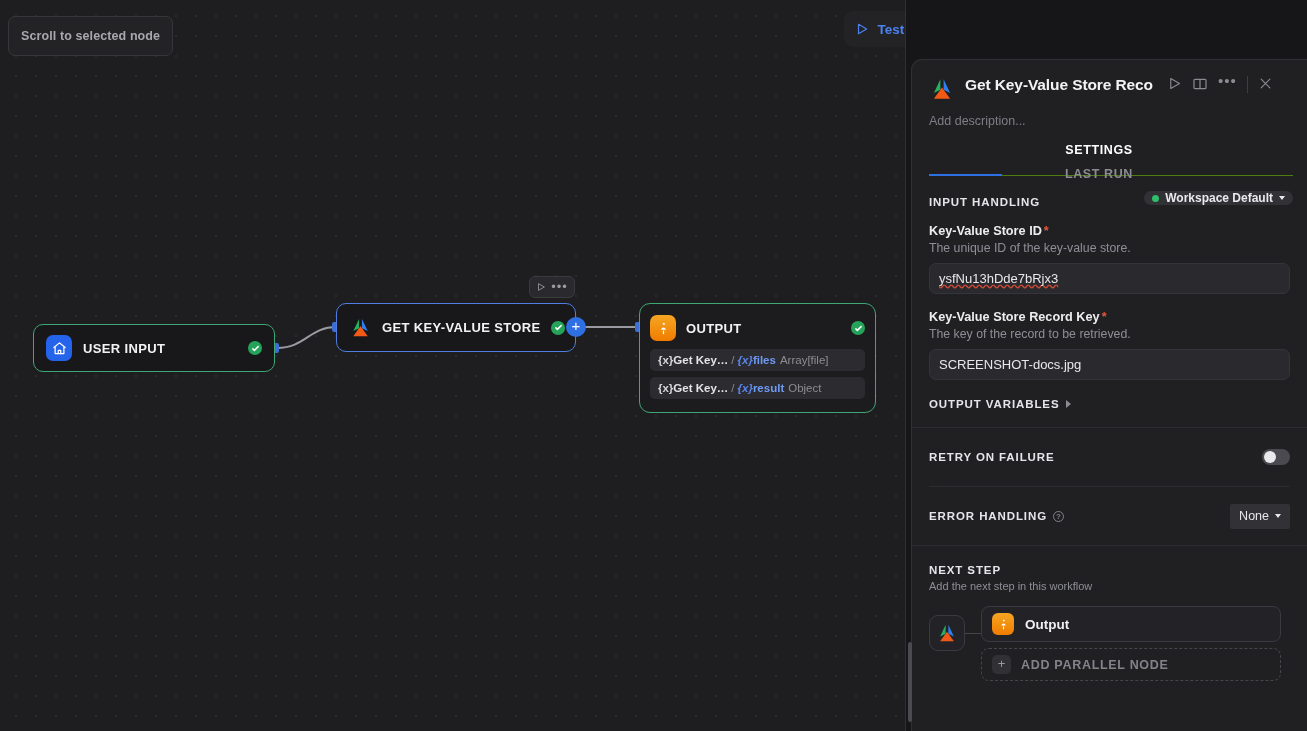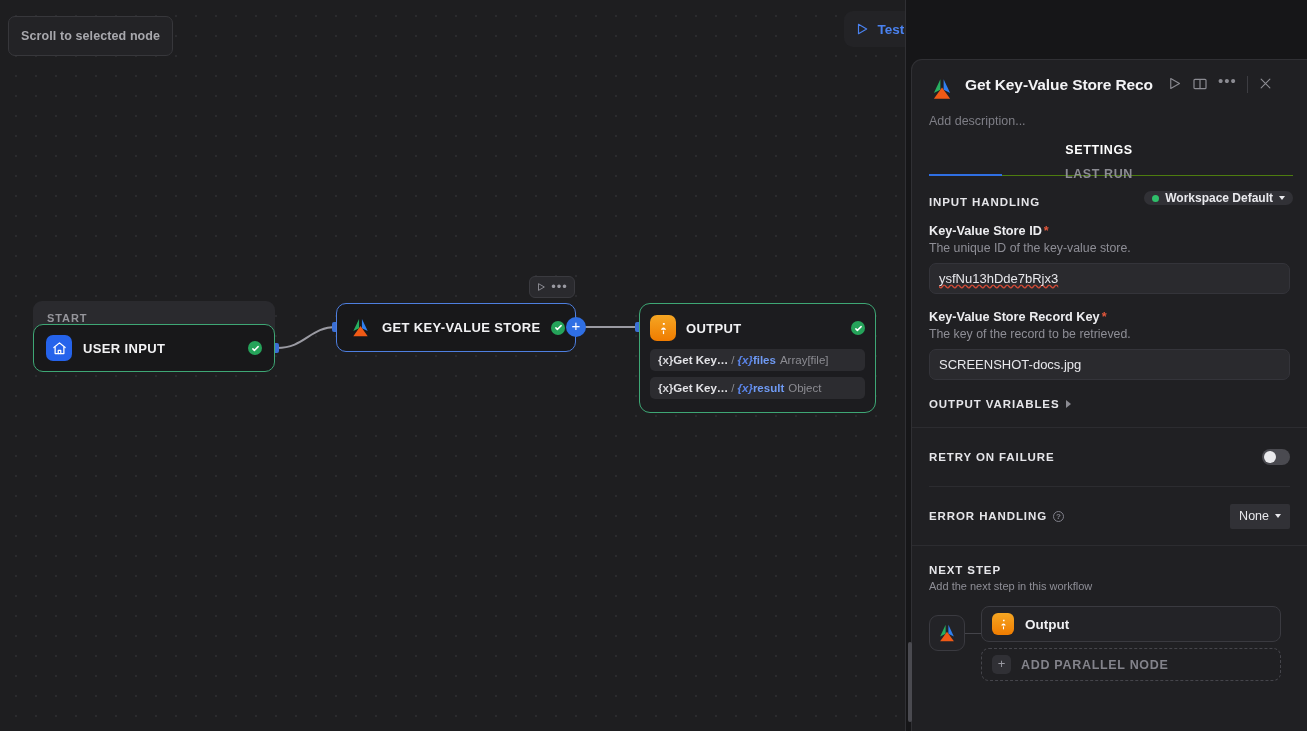--- a/index.html
+++ b/index.html
@@ -271,23 +271,20 @@
   </div>
 
   <svg width="905" height="731" style="position:absolute;left:0;top:0;pointer-events:none">
     <path d="M 277 348 C 305 348 310 327 336 327" stroke="#9a9aa2" stroke-width="2" fill="none"></path>
     <path d="M 578 327 L 639 327" stroke="#9a9aa2" stroke-width="2" fill="none"></path>
   </svg>
   <div class="port" style="left:271px;top:343px"></div>
   <div class="port" style="left:332px;top:322px"></div>
   <div class="port" style="left:635px;top:322px"></div>
 
-  <div class="node" id="start-node">
-    <span class="lbl">START</span>
-  </div>
   <div class="node" id="user-input-node">
     <span class="sq-icon blue">
       <svg width="15" height="15" viewBox="0 0 24 24" fill="none" stroke="#fff" stroke-width="2" stroke-linecap="round" stroke-linejoin="round">
         <path d="M3 10.5 12 3l9 7.5"></path>
           <path d="M5 10v10h14V10"></path>
           <path d="M10 20v-5h4v5"></path>
       </svg>
     </span>
     <span class="node-title">USER INPUT</span>
     <span class="ok-dot">

